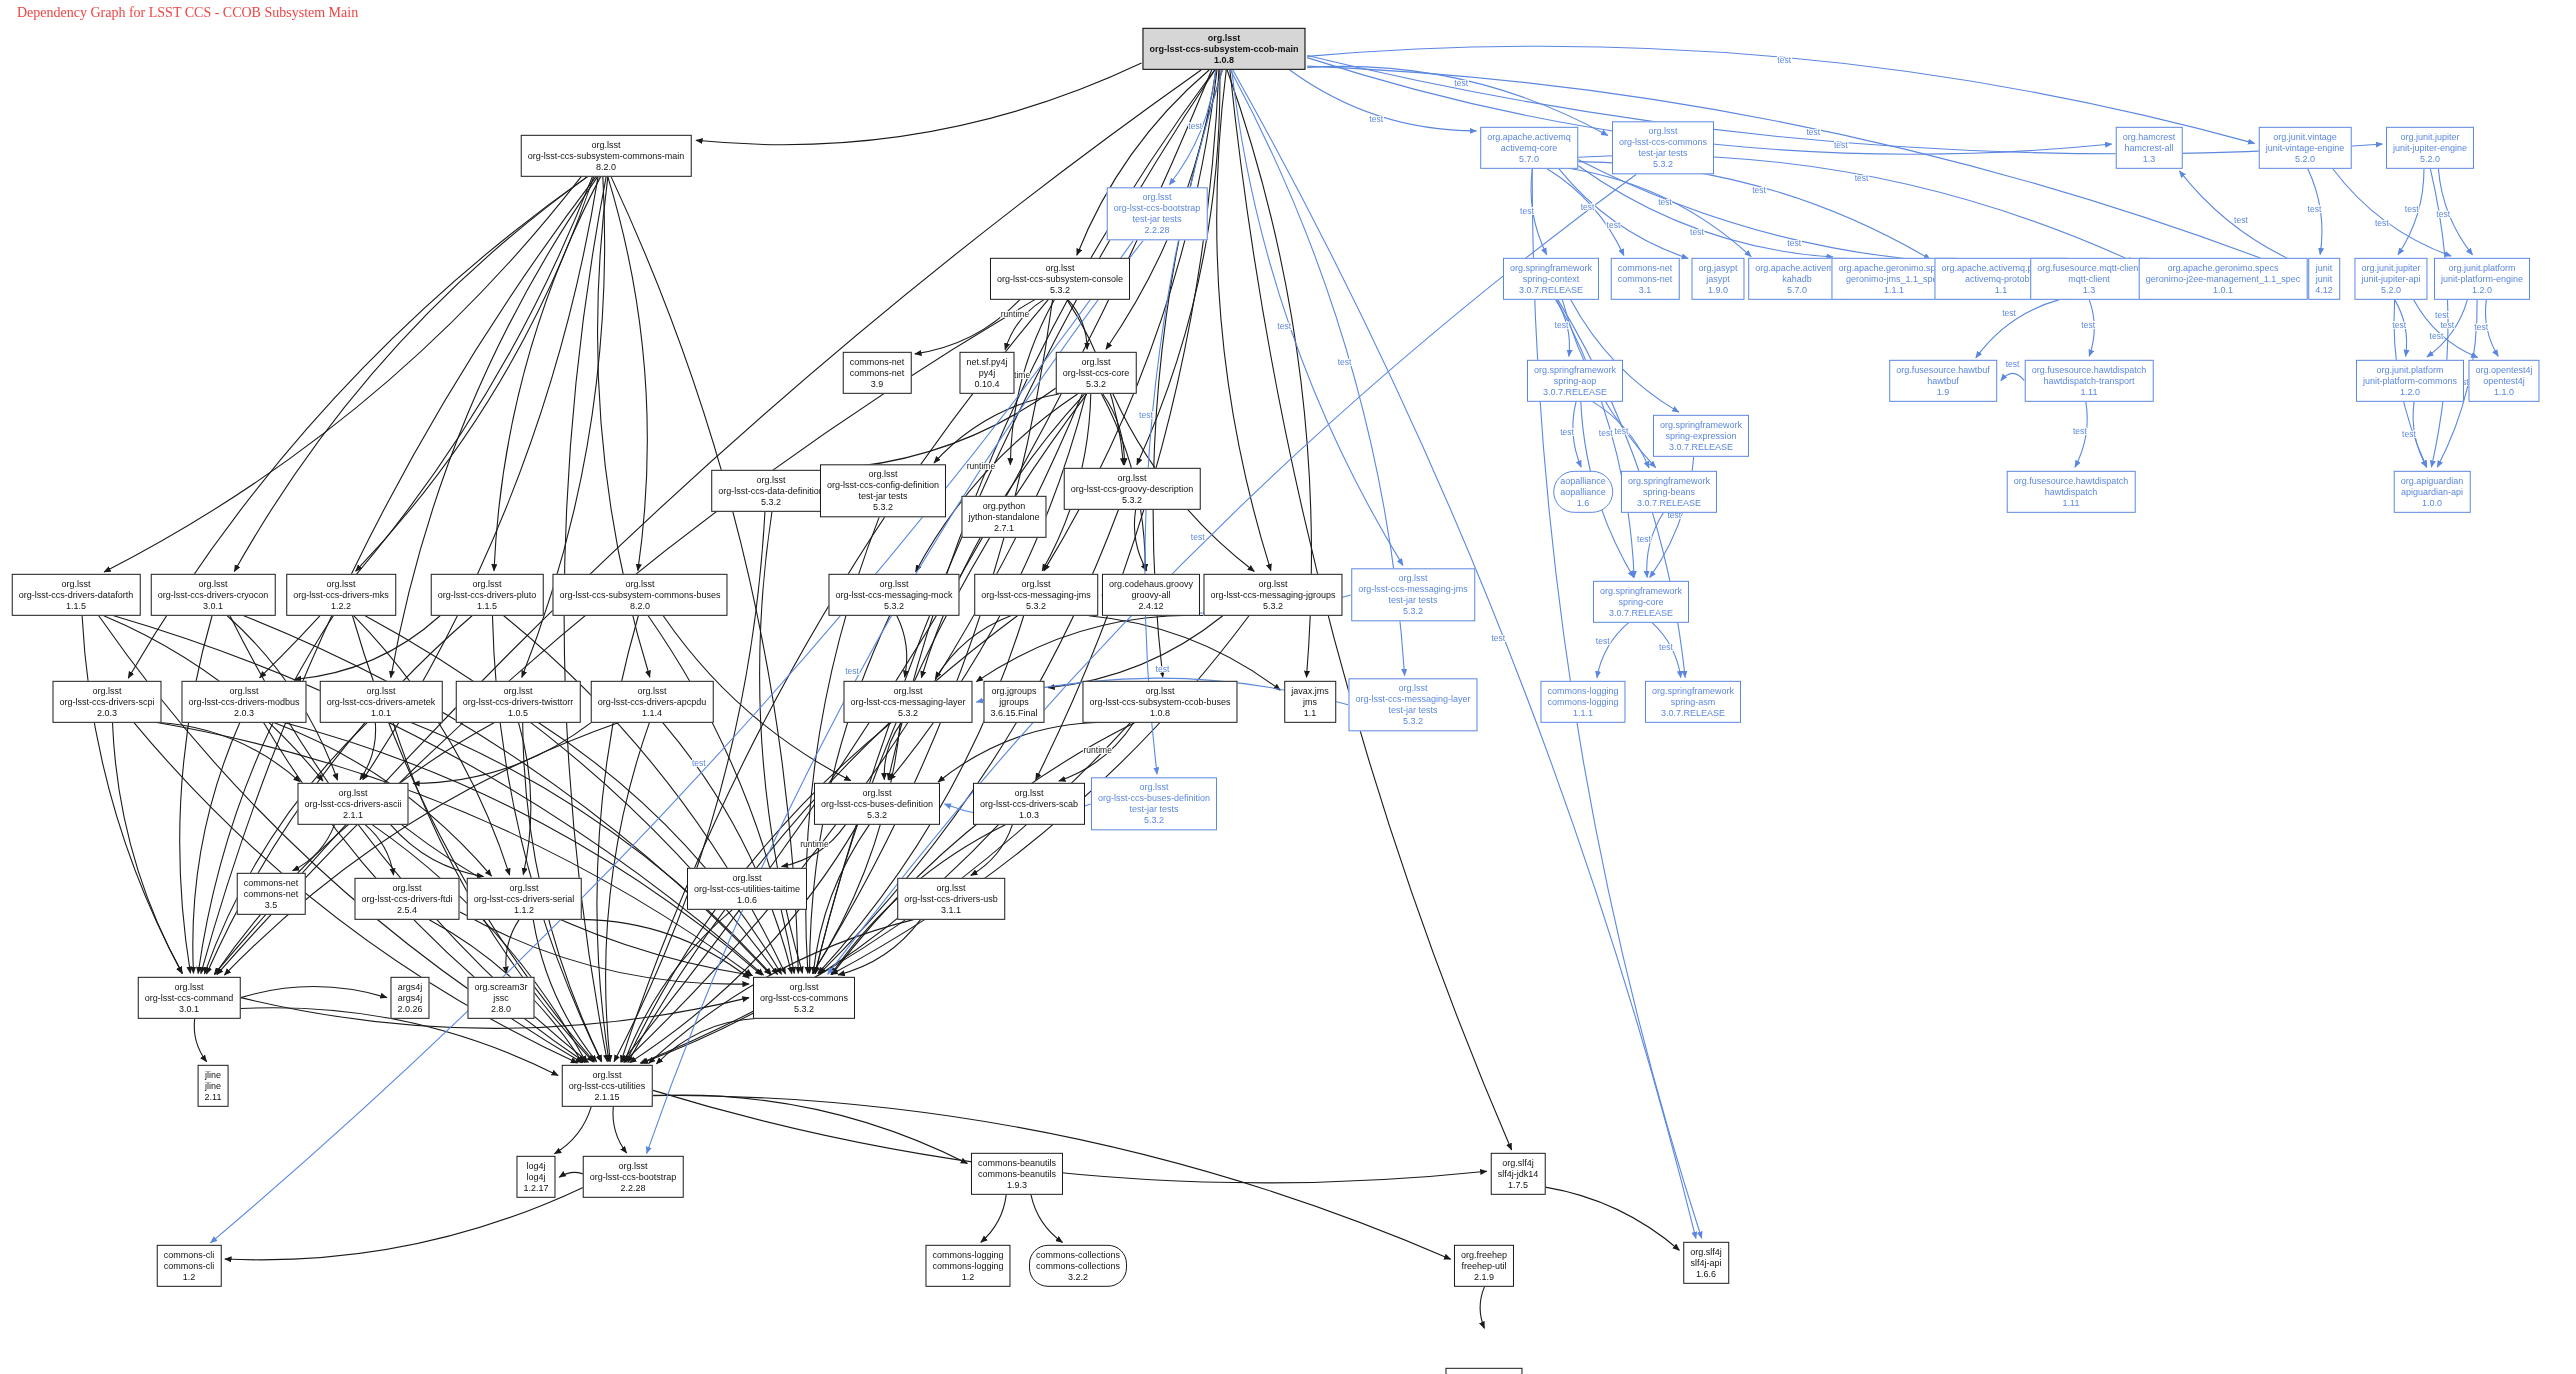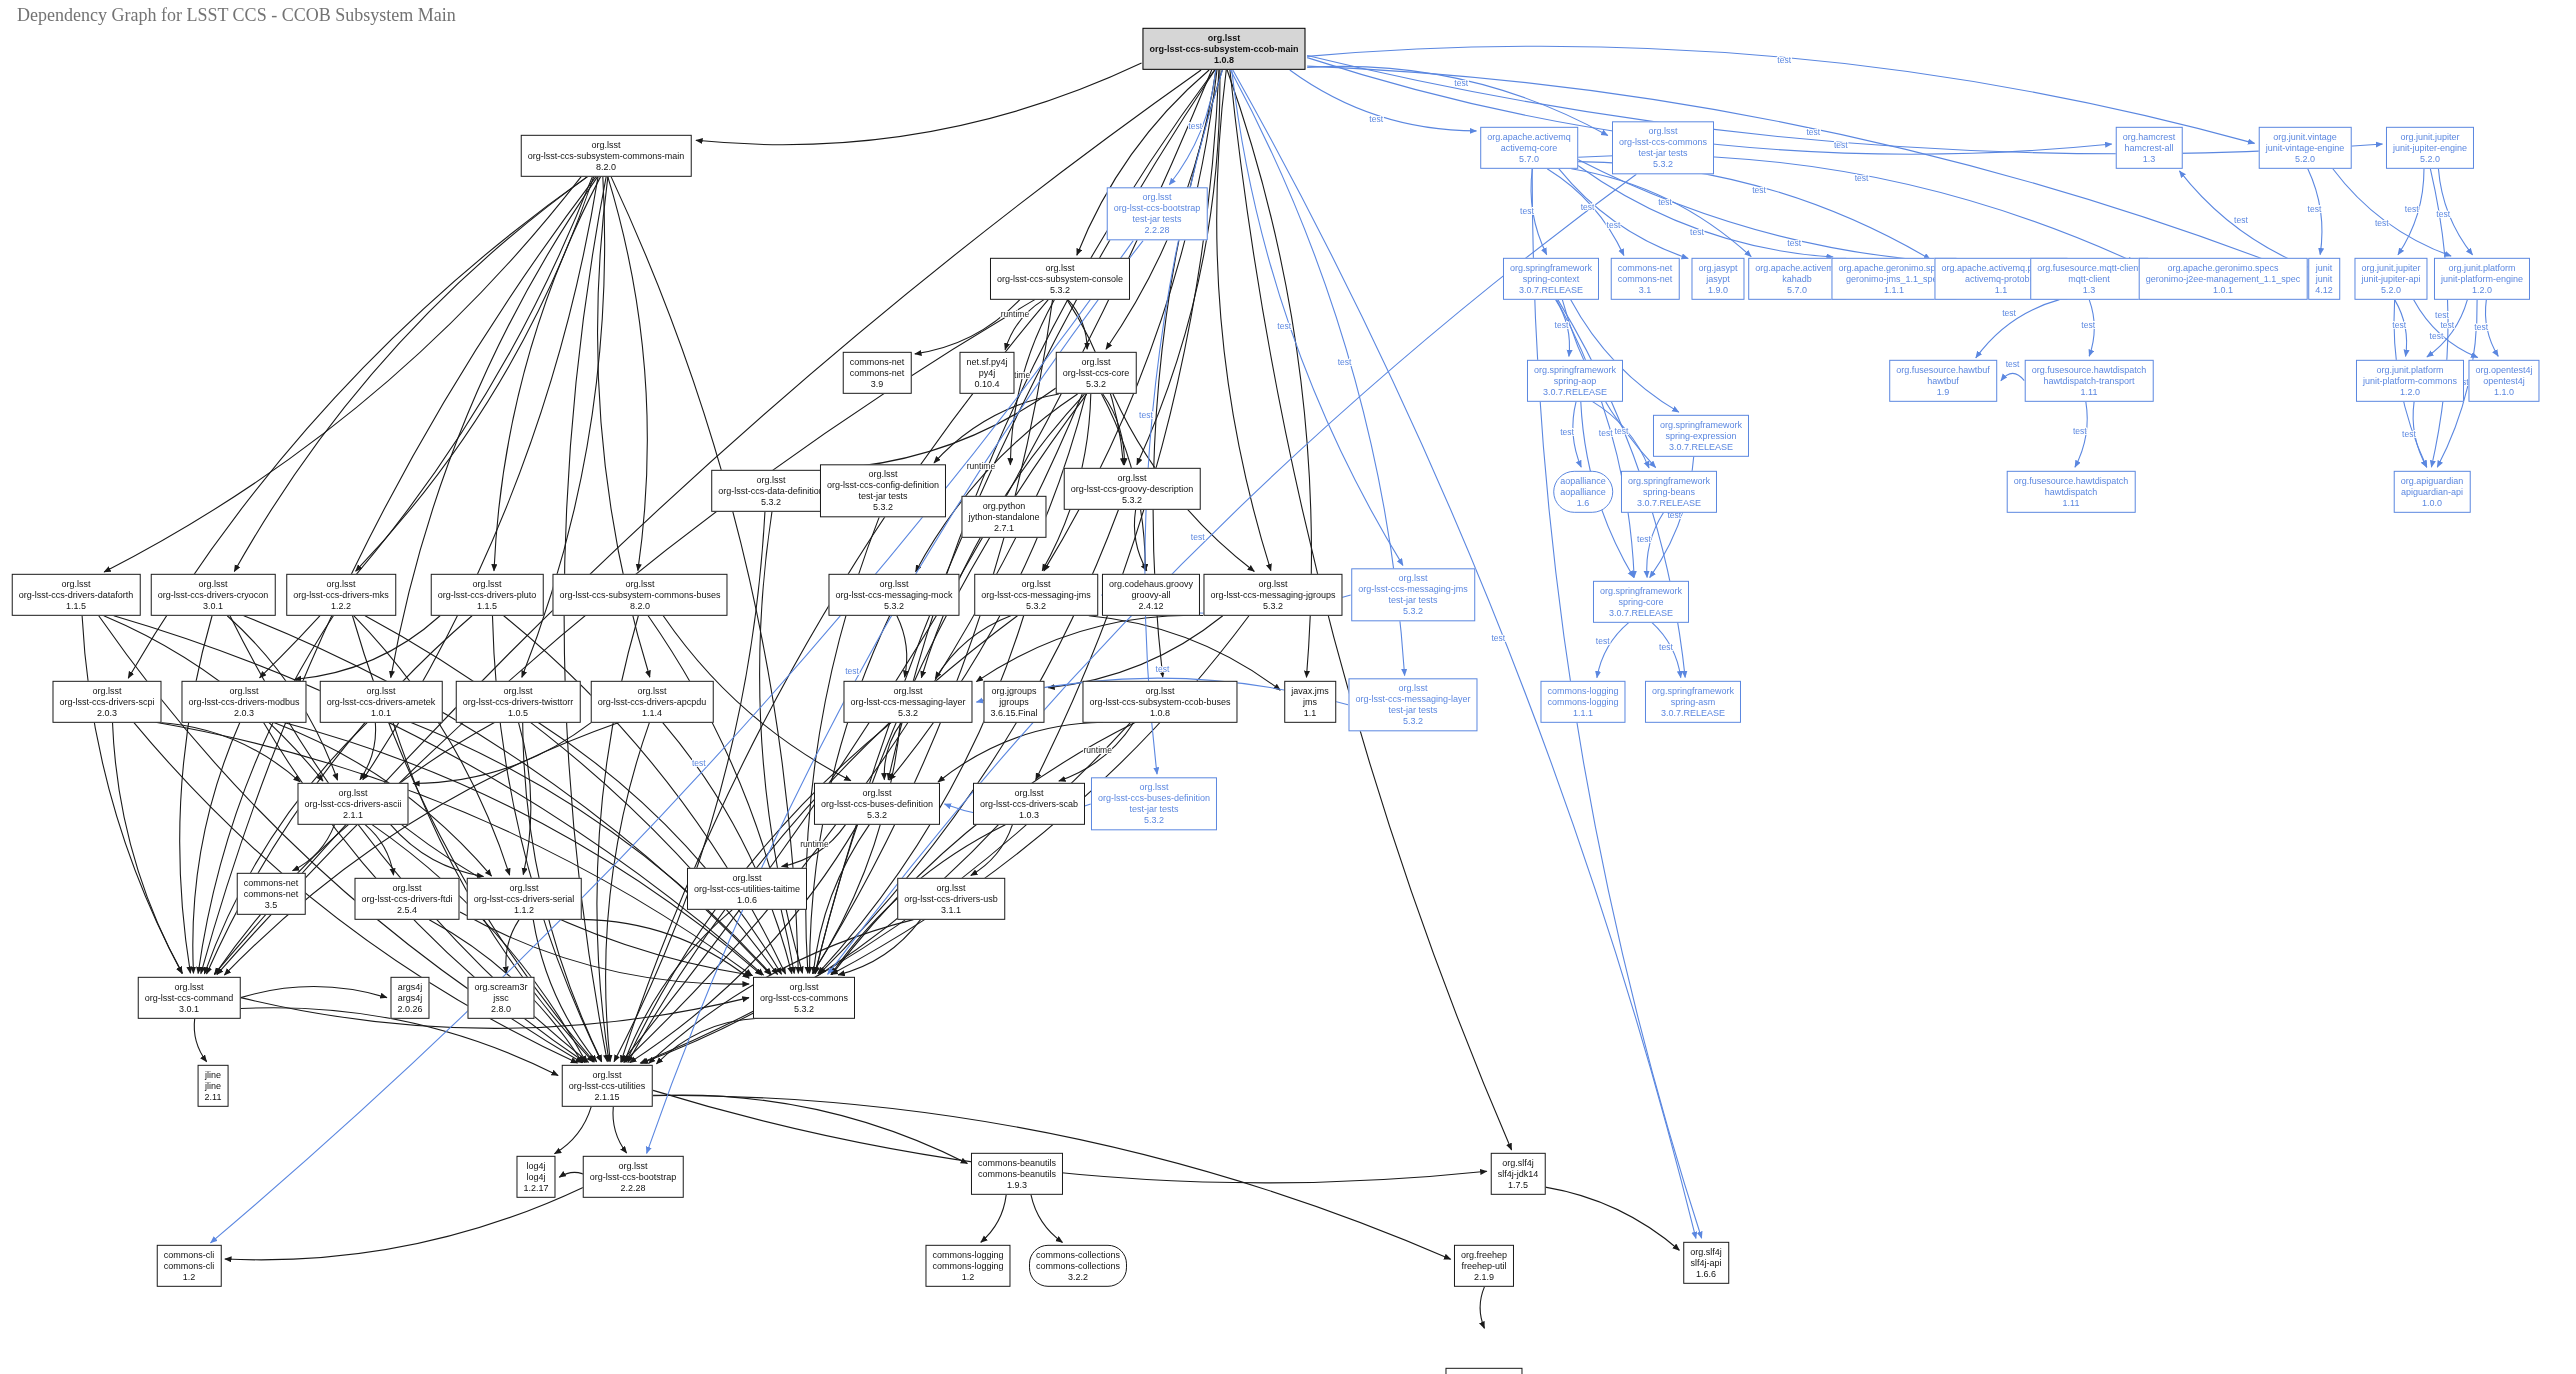--- a/index.html
+++ b/index.html
@@ -1,19 +1,19 @@
 <!DOCTYPE html>
 <html style="font-size:9.7px"><head>
 <meta charset="utf-8">
 <style>
   html,body{margin:0;padding:0;background:#ffffff;}
   body{width:2576px;height:1374px;position:relative;overflow:hidden;
        font-family:"Liberation Sans",sans-serif;}
   #graph-title{position:absolute;left:17px;top:4.9px;font-family:"Liberation Serif",serif;
-       font-size:18px;color:#737373;white-space:nowrap;}
+       font-size:14px;color:#ef4444;white-space:nowrap;}
   #edges-layer{position:absolute;left:0;top:0;}
   #nodes-layer{position:absolute;left:0;top:0;width:2576px;height:1049px;}
   .node{position:absolute;transform:translate(-50%,-50%);background:#ffffff;
         border:0.9px solid #1a1a1a;color:#111;text-align:center;
         font-size:9px;line-height:11px;padding:3.7px 6px;white-space:nowrap;box-sizing:border-box;}
   .node.root{background:#d6d6d6;border:1.5px solid #000;font-weight:bold;}
   .node.test{border-color:#5b87e0;color:#5b87e0;}
   .edge-label{font-size:14px;paint-order:stroke;stroke:#ffffff;stroke-width:3px;}
 </style>
 </head>

